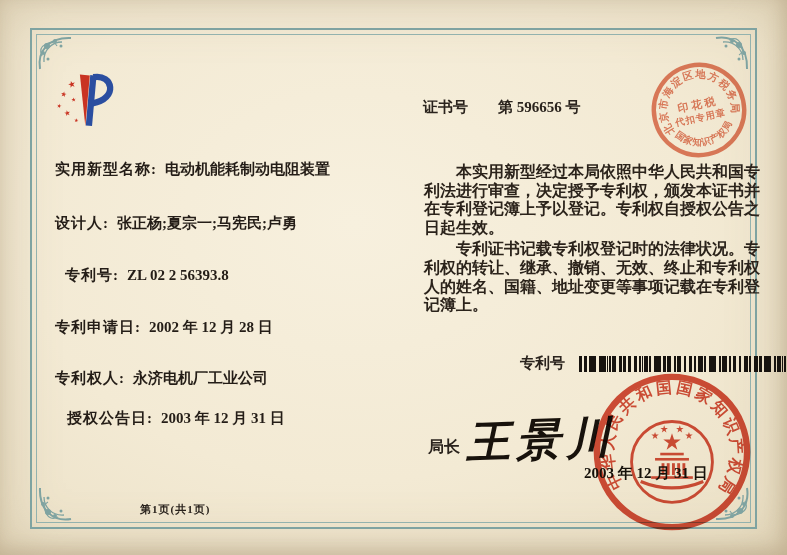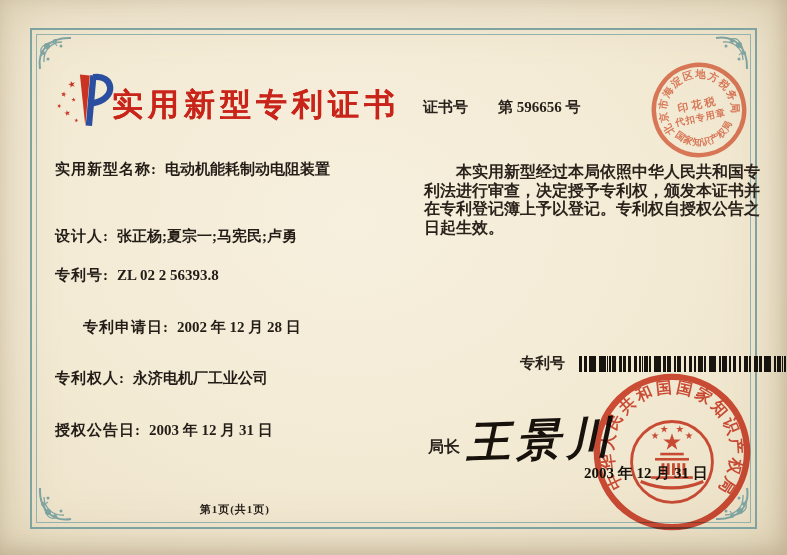--- a/index.html
+++ b/index.html
@@ -36,21 +36,21 @@
     font-size:31px;font-weight:700;letter-spacing:5px;
     color:#c9241a;
     text-shadow:0 0 .4px #c9241a;
     white-space:nowrap;
   }
   .certno-row{position:absolute;left:423px;top:98px;font-size:15px;font-weight:700;white-space:nowrap;}
   .certno-row .lbl{margin-right:30px;}
   
   .field{position:absolute;left:55px;font-size:15px;font-weight:700;white-space:nowrap;color:#241d17;}
   .field .lbl{margin-right:8px;letter-spacing:1px;}
-  .f0{top:160px;font-family:Liberation Serif, serif;} .f1{top:227px;} .f2{top:266px;} .f3{top:318px;margin-left:28px;} .f4{top:369px;} .f5{top:421px;}
+  .f0{top:160px;font-family:Liberation Serif, serif;} .f1{top:214px;} .f2{top:266px;margin-left:10px;} .f3{top:318px;} .f4{top:369px;} .f5{top:409px;margin-left:12px;}
   
   .body-text{
     position:absolute;left:424px;top:163px;width:336px;
     font-size:16px;line-height:18.6px;font-weight:600;
     text-align:justify;color:#2b231b;
   }
   .body-text p{margin:0 0 3px 0;text-indent:2em;}
   
   .barcode-row{position:absolute;left:497px;top:354px;display:flex;align-items:center;margin-left:23px;}
   .barcode-row .lbl{font-size:15px;font-weight:700;margin-right:14px;white-space:nowrap;}
@@ -70,21 +70,21 @@
     white-space:nowrap;
   }
   .sig-date{
     position:absolute;left:584px;top:464px;
     font-size:15px;font-weight:700;color:#151009;z-index:5;white-space:nowrap;
   }
   
   .seal-small{position:absolute;left:645px;top:56px;width:108px;height:108px;opacity:.82;transform:rotate(-12deg);mix-blend-mode:multiply;}
   .seal-large{position:absolute;left:588px;top:368px;width:168px;height:168px;opacity:.88;mix-blend-mode:multiply;}
   
-  .footer-page{position:absolute;left:140px;top:502px;width:130px;text-align:right;font-size:11px;font-weight:700;letter-spacing:1px;}
+  .footer-page{position:absolute;left:140px;top:502px;width:130px;text-align:left;font-size:11px;font-weight:700;letter-spacing:1px;}
 </style>
 </head>
 <body>
 
 <div class="page">
 
   <div class="frame-outer"></div>
   <div class="frame-inner"></div>
 
   <div class="corner tl">
@@ -147,21 +147,20 @@
       <polygon points="31,5 42,6 37,62" fill="#c93322"></polygon>
       <use href="#starG" transform="translate(22,16) scale(4) rotate(-15)" fill="#c93322"></use>
       <use href="#starG" transform="translate(13,27) scale(3.2) rotate(10)" fill="#c93322"></use>
       <use href="#starG" transform="translate(24,33) scale(2.6) rotate(-8)" fill="#c93322"></use>
       <use href="#starG" transform="translate(8,40) scale(2.6) rotate(14)" fill="#c93322"></use>
       <use href="#starG" transform="translate(17,48) scale(3.4) rotate(-12)" fill="#c93322"></use>
       <use href="#starG" transform="translate(27,56) scale(2.4) rotate(8)" fill="#c93322"></use>
     </svg>
   </div>
 
-  <div class="title">实用新型专利证书</div>
 
   <div class="certno-row">
     <span class="lbl">证书号</span><span>第 596656 号</span>
   </div>
 
   <div class="field f0">
     <span class="lbl">实用新型名称:</span><span>电动机能耗制动电阻装置</span>
   </div>
   <div class="field f1">
     <span class="lbl">设计人:</span><span>张正杨;夏宗一;马宪民;卢勇</span>
@@ -174,20 +173,21 @@
   </div>
   <div class="field f4">
     <span class="lbl">专利权人:</span><span>永济电机厂工业公司</span>
   </div>
   <div class="field f5">
     <span class="lbl">授权公告日:</span><span>2003 年 12 月 31 日</span>
   </div>
 
   <div class="body-text">
     <p>本实用新型经过本局依照中华人民共和国专利法进行审查，决定授予专利权，颁发本证书并在专利登记簿上予以登记。专利权自授权公告之日起生效。</p>
+    <p>专利证书记载专利权登记时的法律状况。专利权的转让、继承、撤销、无效、终止和专利权人的姓名、国籍、地址变更等事项记载在专利登记簿上。</p>
   </div>
 
   <div class="barcode-row">
     <span class="lbl">专利号</span>
     <div class="barcode"></div>
   </div>
 
   <div class="sig-title">局长</div>
   <div class="sig-name">王景川</div>
   <div class="sig-date">2003 年 12 月 31 日</div>

